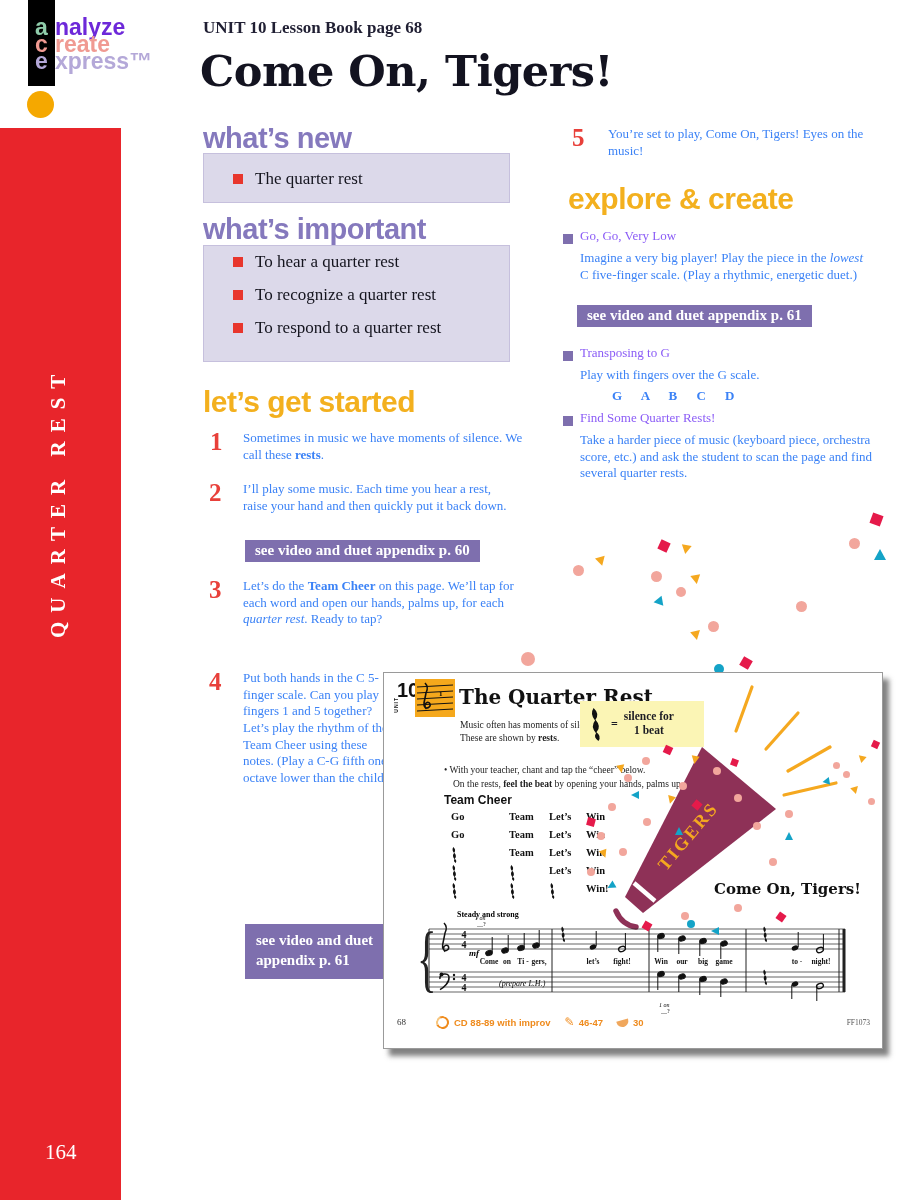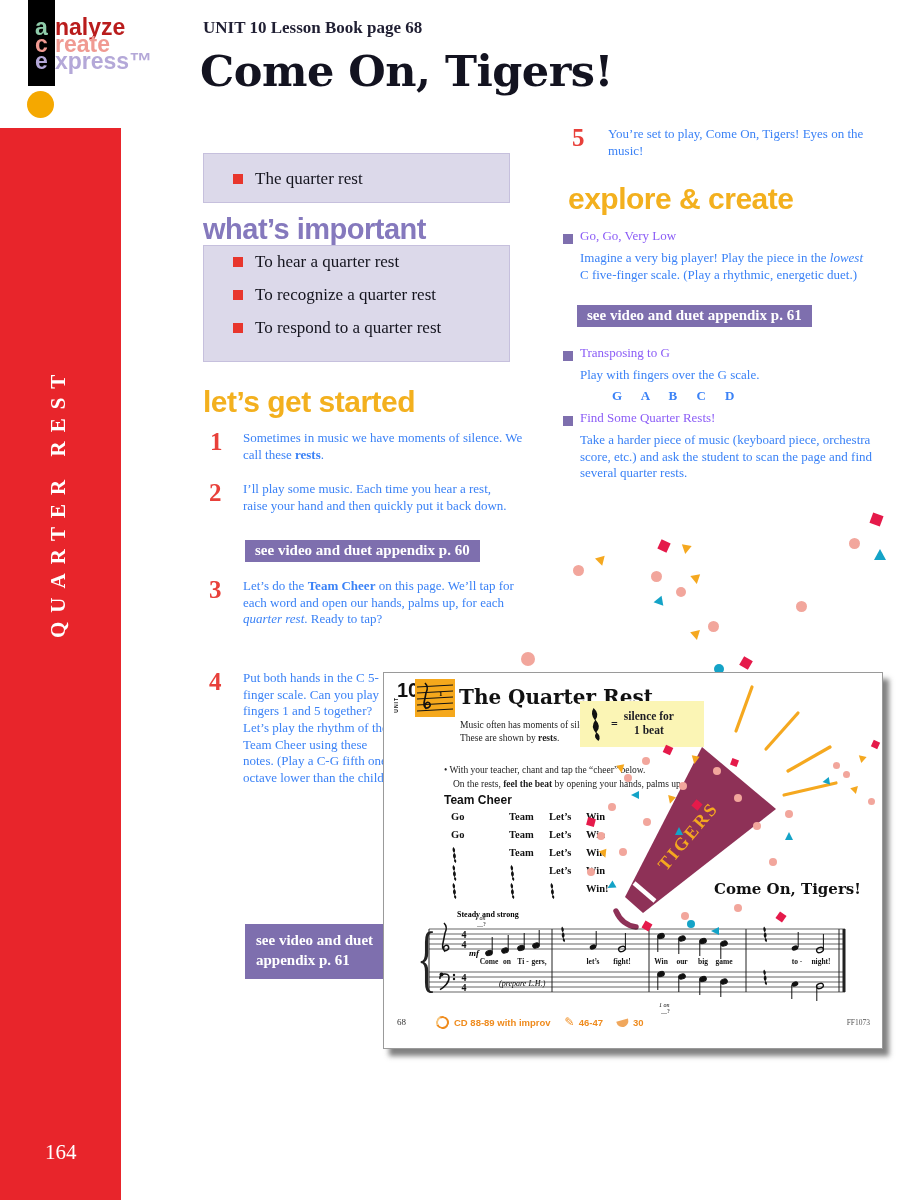--- a/index.html
+++ b/index.html
@@ -81,37 +81,38 @@
 <div id="canvas">
 
   <svg width="0" height="0" style="position:absolute">
     <defs>
       <path id="qrest" d="M4.5 0 Q11 6 6.5 12 Q13 19 7.5 25 Q13 29 9.5 34 Q4 30 7 26 Q1 19 6 13 Q0.5 6 4.5 0 Z"></path>
     </defs>
   </svg>
 
   <div class="logo-bar"></div>
   <div class="logo-row" style="top:16px;color:#8fcca a">
-    <span class="logo-init" style="color:#8fccaa">a</span><span style="color:#b91c1c">nalyze</span>
+    <span class="logo-init" style="color:#8fccaa">a</span><span style="color:#6d28d9">nalyze</span>
   </div>
   <div class="logo-row" style="top:33px">
     <span class="logo-init" style="color:#f09a92">c</span><span style="color:#f09a92">reate</span>
   </div>
   <div class="logo-row" style="top:50px">
     <span class="logo-init" style="color:#b4a8d8">e</span><span style="color:#b4a8d8">xpress™</span>
   </div>
   <div class="logo-dot"></div>
 
   <div class="side-bar"></div>
   <div class="side-label">QUARTER REST</div>
   <div class="side-pagenum">164</div>
 
   <div class="eyebrow">UNIT 10 Lesson Book page 68</div>
   <div class="big-title">Come On, Tigers!</div>
 
+  <div class="h-purple" style="left:203px;top:122px">what’s new</div>
   <div class="lavbox" style="top:153px;height:50px;padding-top:15px">
     <div class="lav-row">
       <span class="sq-red"></span>
       <span>The quarter rest</span>
     </div>
   </div>
 
   <div class="h-purple" style="left:203px;top:213px">what’s important</div>
   <div class="lavbox" style="top:245px;height:117px;padding-top:6px">
     <div class="lav-row">

